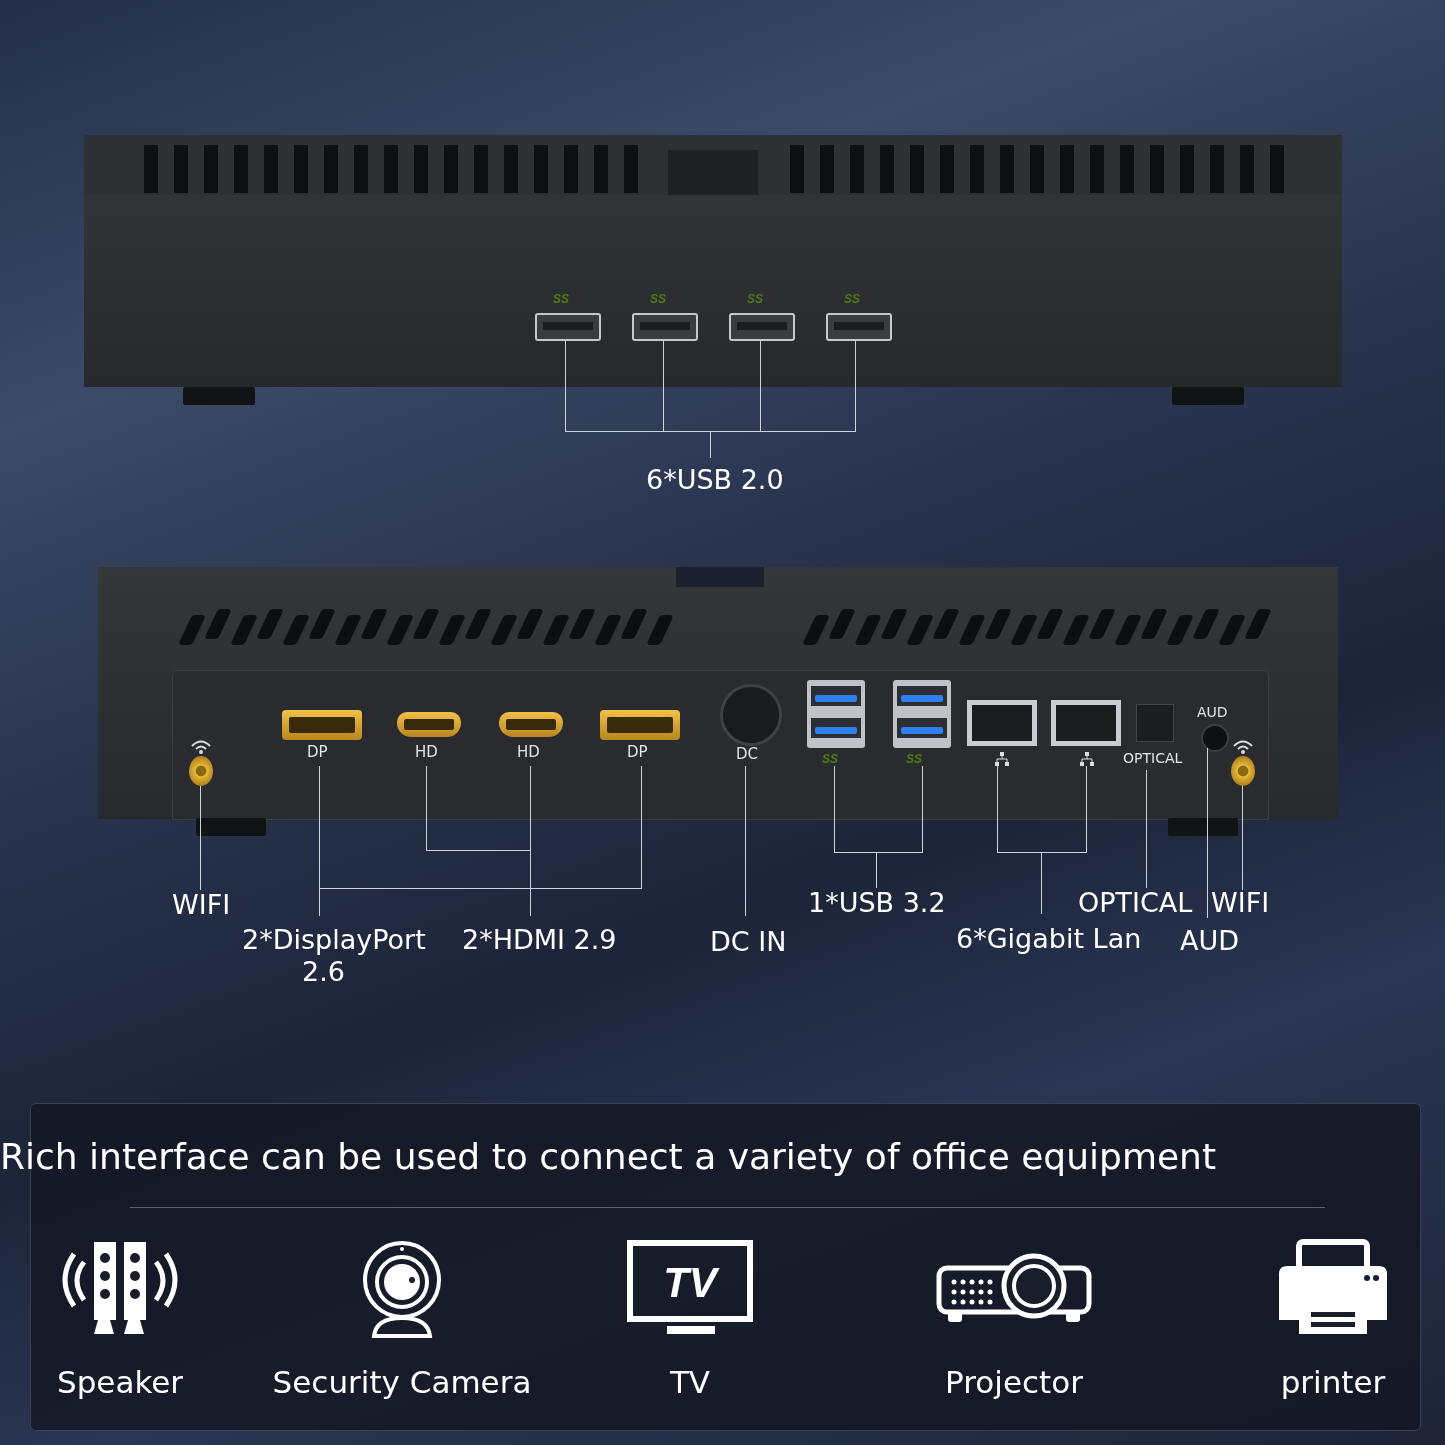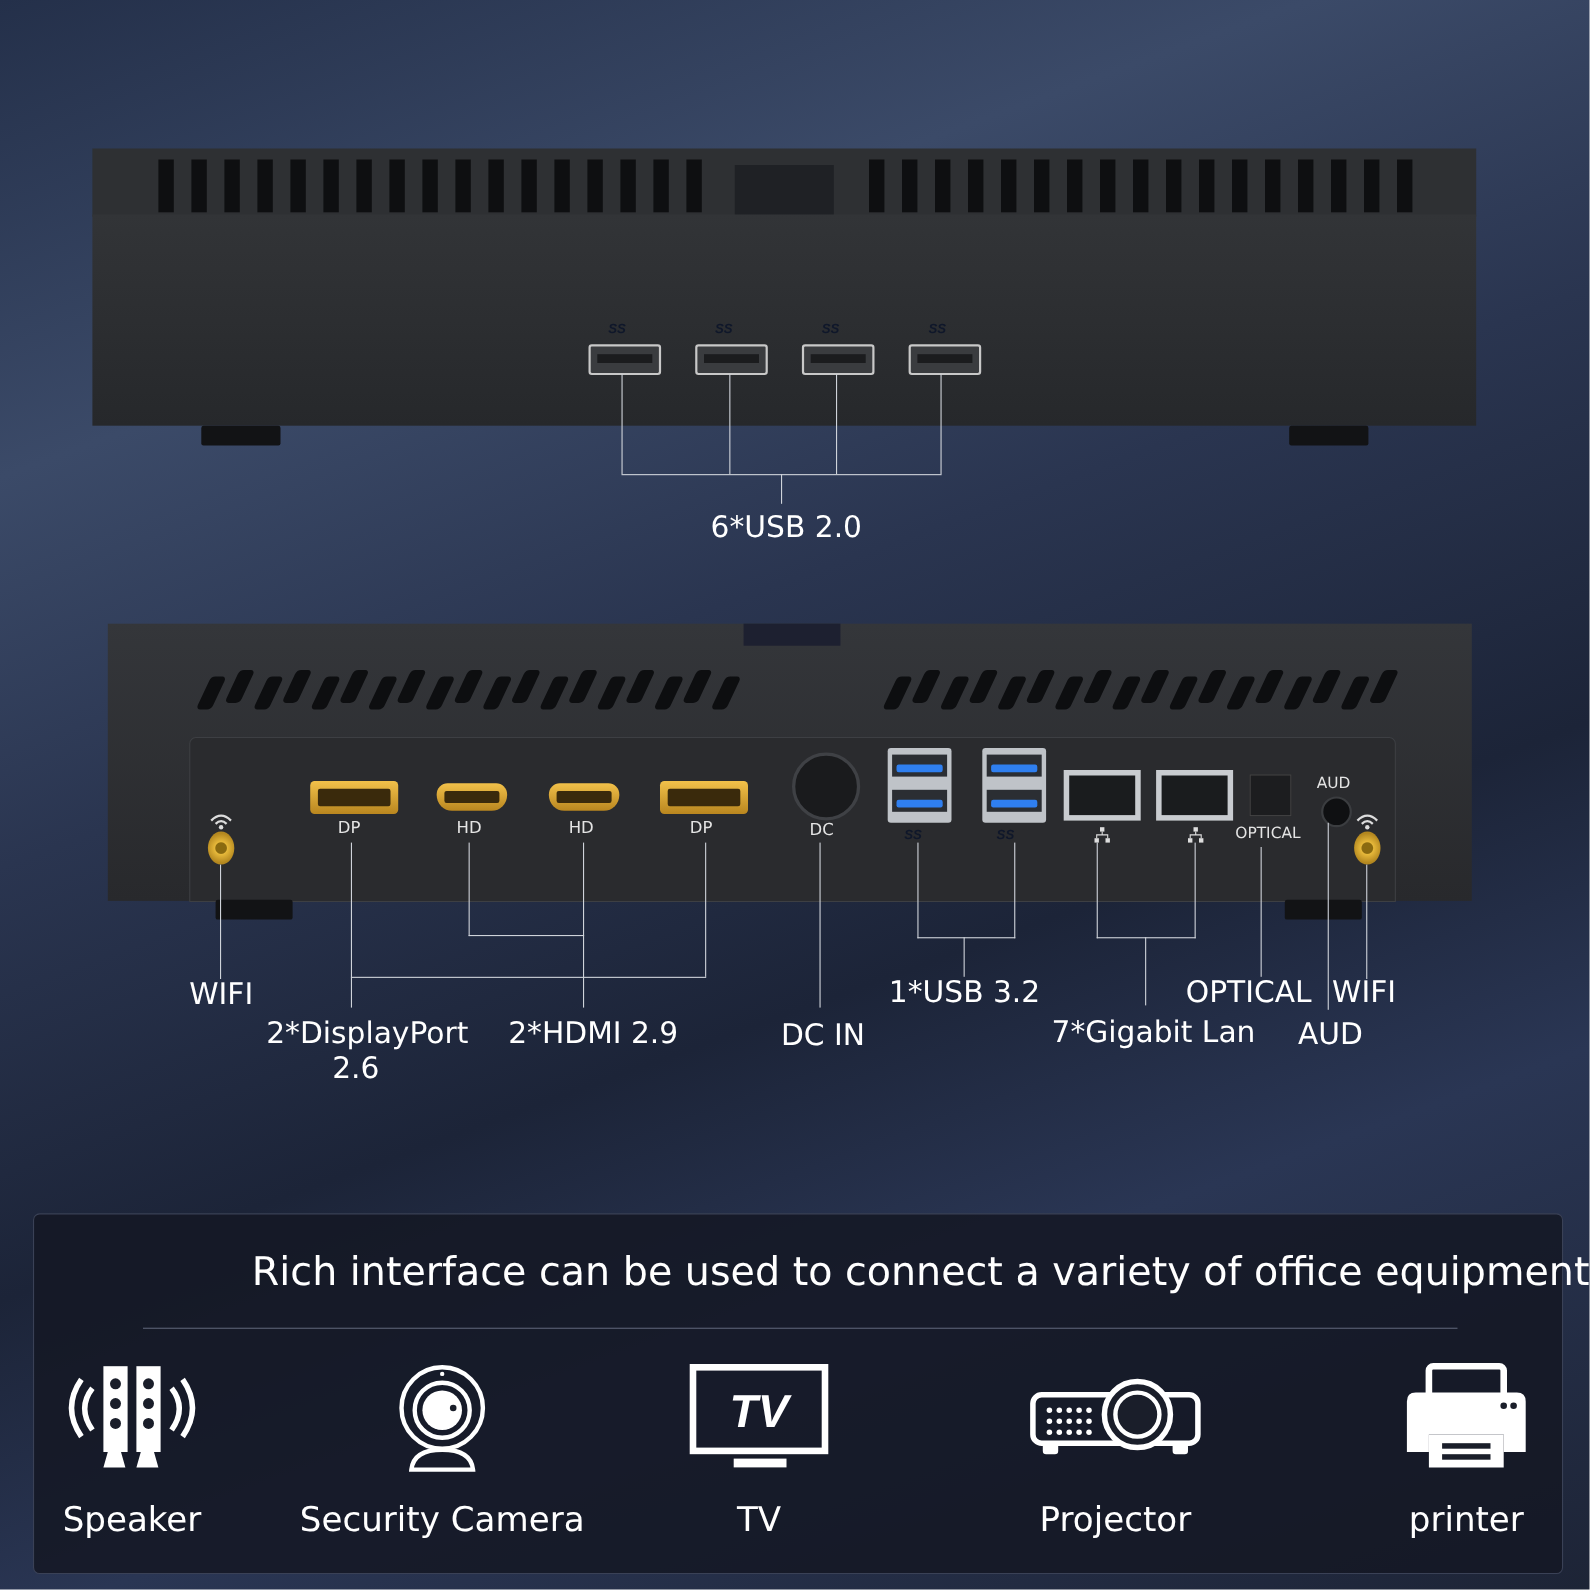--- a/index.html
+++ b/index.html
@@ -7,36 +7,36 @@
     background: linear-gradient(160deg,#24304a 0%,#3b4a68 22%,#2a3550 40%,#1c2438 60%,#2a3654 75%,#1d2436 100%);
     font-family:"Liberation Sans",sans-serif;color:#fff;}
   .abs{position:absolute;}
   .top-body{left:84px;top:195px;width:1258px;height:192px;background:linear-gradient(180deg,#323437,#26282b);}
   .top-lid{left:84px;top:135px;width:1258px;height:62px;background:#2e3033;}
   .notch{background:#1f2125;}
   .vent{position:absolute;top:145px;width:14px;height:48px;background:#0e0f11;}
   .foot{position:absolute;background:#121315;border-radius:2px;}
   .usb2{position:absolute;width:62px;height:24px;border:2px solid #c8c8c8;border-radius:3px;background:#3a3c3f;}
   .usb2 .in{position:absolute;left:6px;right:6px;top:7px;height:8px;background:#1b1c1e;}
-  .ss{position:absolute;font-size:12px;font-style:italic;font-weight:bold;color:#0f172a;}
+  .ss{position:absolute;font-size:12px;font-style:italic;font-weight:bold;color:#4d7c0f;}
   .line{position:absolute;background:#cfd3da;}
   .lbl{position:absolute;font-size:27px;color:#fff;white-space:nowrap;font-family:"DejaVu Sans",sans-serif;}
   .plbl{position:absolute;font-size:15px;color:#e4e4e4;font-family:"DejaVu Sans",sans-serif;}
   .bot-body{left:98px;top:567px;width:1240px;height:252px;background:linear-gradient(180deg,#34363a,#28292c);}
   .panel{left:172px;top:670px;width:1095px;height:148px;background:#2a2b2e;border:1px solid #3d3f43;border-radius:6px 6px 0 0;}
   .slot{position:absolute;width:14px;height:30px;background:#0d0e10;transform:skewX(-25deg);border-radius:4px;}
   .gold{position:absolute;background:linear-gradient(180deg,#f2c14a,#b9861f);border-radius:4px;}
   .gold .in{position:absolute;left:7px;right:7px;top:7px;bottom:7px;background:#3a2a0c;border-radius:2px;}
   .usb3{position:absolute;width:58px;height:68px;background:#bfc3c8;border-radius:3px;}
   .usb3 .p{position:absolute;left:4px;right:4px;height:20px;background:#2b2e33;}
   .usb3 .b{position:absolute;left:4px;right:4px;height:7px;bottom:4px;background:#2f7ff0;border-radius:2px;}
   .rj{position:absolute;width:70px;height:46px;background:#c9ccd0;}
   .rj .in{position:absolute;left:5px;right:5px;top:5px;bottom:5px;background:#1a1c1e;}
   .card{left:30px;top:1103px;width:1389px;height:326px;border:1px solid #3a4156;border-radius:6px;background:rgba(20,24,36,0.88);}
-  .headline{left:0;right:0;top:1136px;text-align:right;font-size:36px;font-family:"DejaVu Sans",sans-serif;}
+  .headline{left:0;right:0;top:1136px;text-align:left;font-size:36px;font-family:"DejaVu Sans",sans-serif;}
   .sep{left:130px;top:1207px;width:1195px;height:1px;background:#5b6275;}
   .dev-label{position:absolute;top:1364px;font-size:31px;font-family:"DejaVu Sans",sans-serif;text-align:center;transform:translateX(-50%);white-space:nowrap;}
   svg{position:absolute;overflow:visible;}
 </style>
 </head>
 <body>
 
 <div class="abs top-lid"></div>
 <div class="abs notch" style="left:668px;top:150px;width:90px;height:72px;"></div>
 <div class="abs top-body"></div>
@@ -246,21 +246,21 @@
 <div class="line" style="left:1146px;top:770px;width:1px;height:118px;"></div>
 <div class="line" style="left:1207px;top:748px;width:1px;height:170px;"></div>
 <div class="line" style="left:1242px;top:786px;width:1px;height:104px;"></div>
 
 <div class="lbl" style="left:172px;top:889px;">WIFI</div>
 <div class="lbl" style="left:242px;top:924px;">2*DisplayPort</div>
 <div class="lbl" style="left:302px;top:956px;">2.6</div>
 <div class="lbl" style="left:462px;top:924px;">2*HDMI 2.9</div>
 <div class="lbl" style="left:710px;top:926px;">DC IN</div>
 <div class="lbl" style="left:808px;top:887px;">1*USB 3.2</div>
-<div class="lbl" style="left:956px;top:923px;">7*Gigabit Lan</div>
+<div class="lbl" style="left:956px;top:923px;">6*Gigabit Lan</div>
 <div class="lbl" style="left:1078px;top:887px;">OPTICAL</div>
 <div class="lbl" style="left:1211px;top:887px;">WIFI</div>
 <div class="lbl" style="left:1180px;top:925px;">AUD</div>
 
 <div class="abs card"></div>
 <div class="abs headline">Rich interface can be used to connect a variety of office equipment</div>
 <div class="abs sep"></div>
 
 <svg style="left:62px;top:1240px;" width="118" height="98">
   <rect x="32" y="2" width="22" height="78" fill="#fff"></rect>

